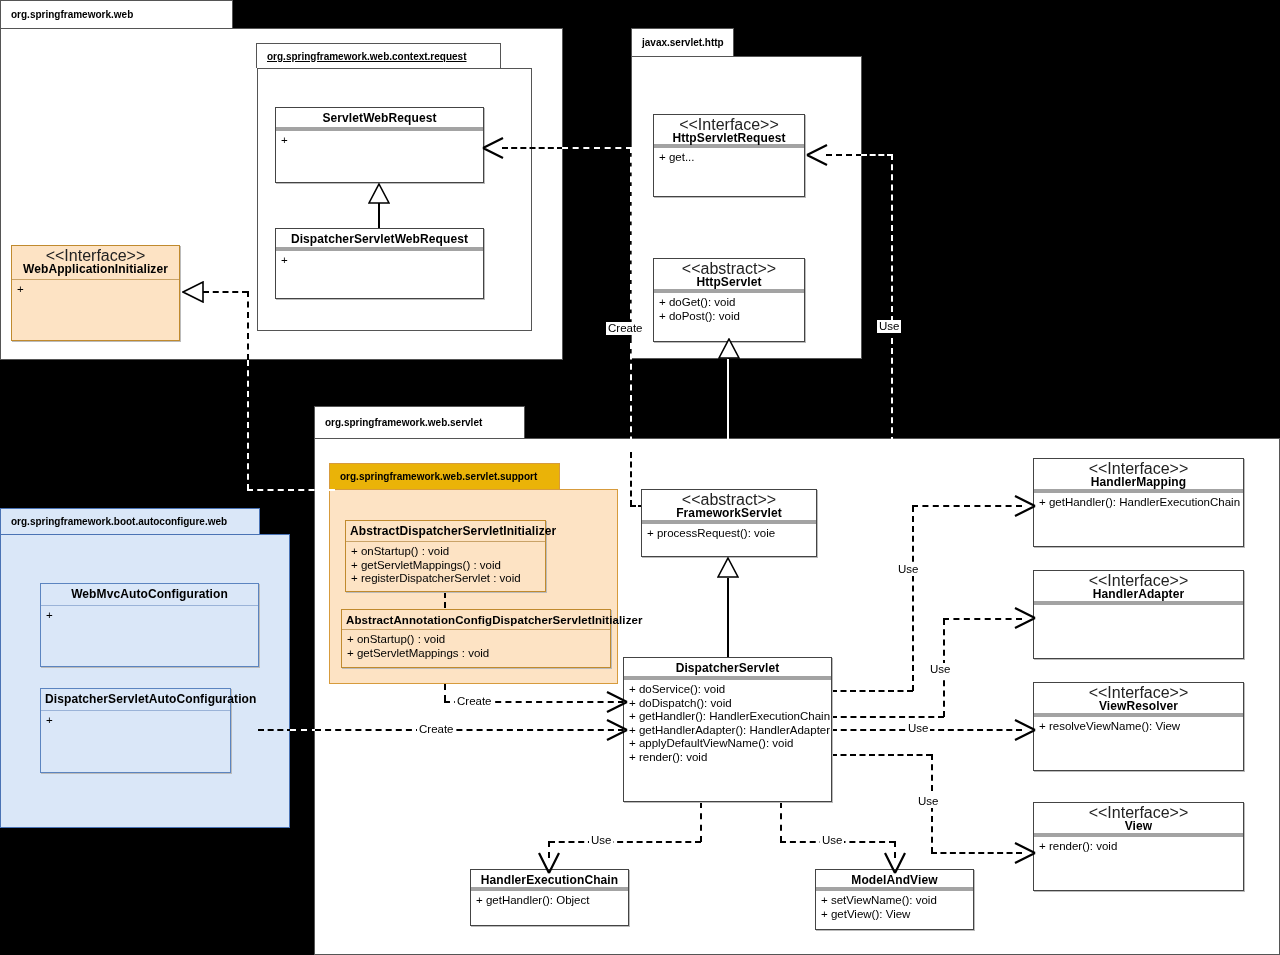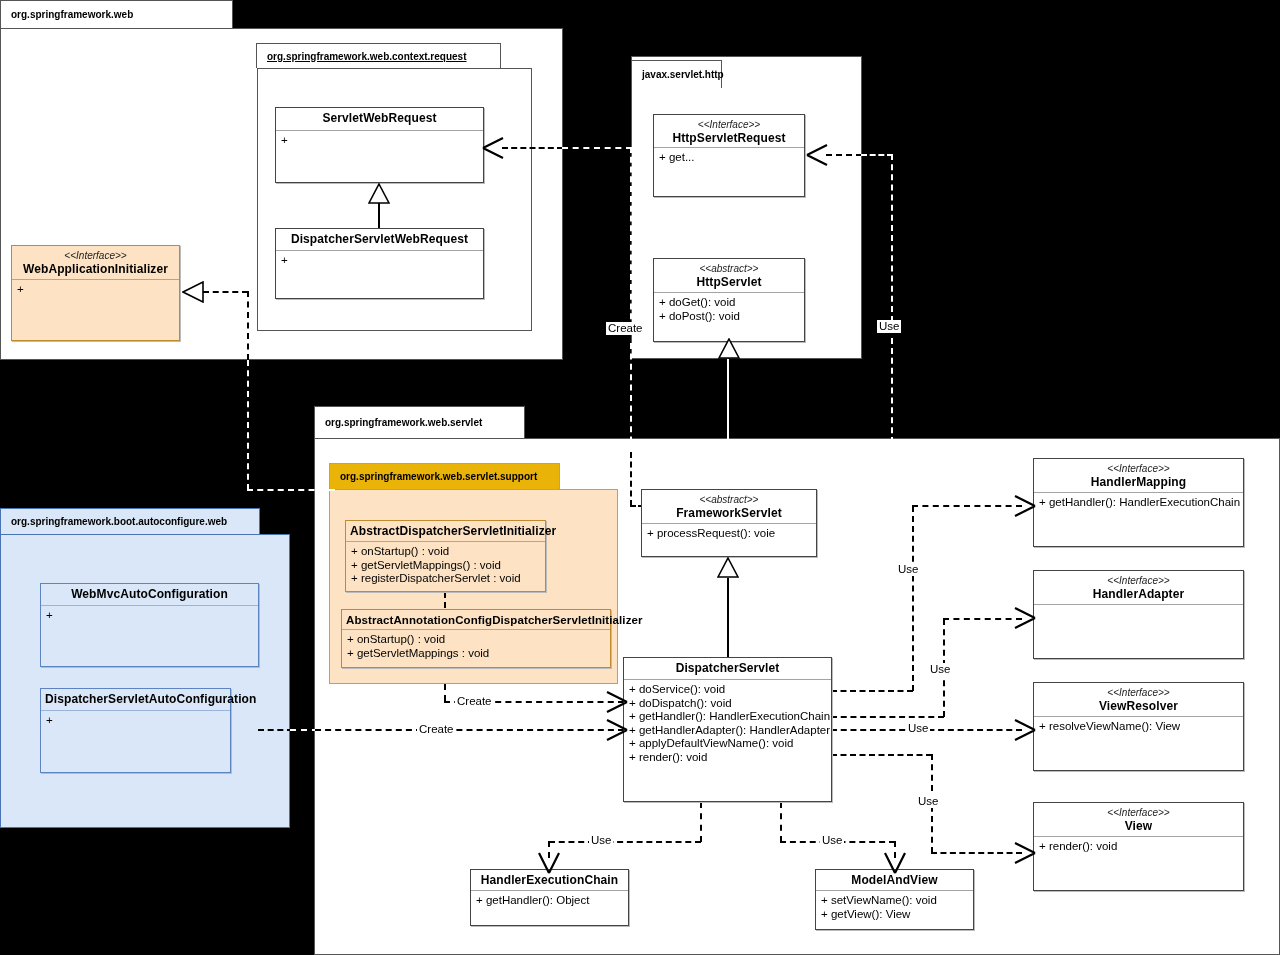--- a/index.html
+++ b/index.html
@@ -14,24 +14,24 @@
   .pkg-orange .pkg-tab{background:#eab308;border:1px solid #d79b3c;border-bottom:none;}
   .pkg-orange .pkg-body{background:#fde3c4;border:1px solid #d79b3c;}
   .pkg-blue .pkg-tab{background:#dae7f8;border:1px solid #4a73b5;border-bottom:none;}
   .pkg-blue .pkg-body{background:#dae7f8;border:1px solid #4a73b5;}
 
   .cls{position:absolute;box-sizing:border-box;background:#fff;border:1px solid #444;
        box-shadow:1px 1px 0 #bbb;z-index:6;}
   .cls.orange{background:#fde3c4;border:1px solid #c08a2e;}
   .cls.blue{background:#dae7f8;border:1px solid #5b84c0;}
   .cls-head{box-sizing:border-box;padding:3px 4px 4px;text-align:center;
-            border-bottom:1px solid #a3a3a3;}
+            border-bottom:4px solid #a3a3a3;}
   .cls.orange .cls-head{border-bottom:1px solid #c9a368;}
   .cls.blue .cls-head{border-bottom:1px solid #9ab3d8;}
-  .stereo{font-size:10px;font-style:italic;color:#222;line-height:13px;}
+  .stereo{font-size:16px;color:#222;line-height:13px;}
   .cname{font-size:12px;font-weight:bold;color:#000;line-height:15px;letter-spacing:.1px;}
   .cls-body{box-sizing:border-box;padding:3px 5px;}
   .mem{font-size:11.5px;color:#000;line-height:13.5px;white-space:nowrap;}
 
   .ln{position:absolute;z-index:4;}
   .dh{height:0;border-top:2px dashed #000;}
   .dv{width:0;border-left:2px dashed #000;}
   .dh-w{height:0;border-top:2px dashed #fff;}
   .dv-w{width:0;border-left:2px dashed #fff;}
   .sv{width:0;border-left:2px solid #000;}
@@ -92,21 +92,21 @@
 
   <svg class="tri" style="left:182px;top:281px;" width="22" height="22">
     <polygon points="1,11 21,1 21,21" fill="#fff" stroke="#000" stroke-width="1.6"></polygon>
   </svg>
   <div class="ln dh" style="left:203px;top:291px;width:45px;"></div>
   <div class="ln dv" style="left:247px;top:291px;height:69px;"></div>
   <div class="ln dv-w" style="left:247px;top:360px;height:130px;"></div>
   <div class="ln dh-w" style="left:247px;top:489px;width:88px;"></div>
 
   <div class="pkg pkg-white">
-    <div class="pkg-tab" style="left:631px;top:28px;width:91px;height:28px;margin-top:32px;">javax.servlet.http</div>
+    <div class="pkg-tab" style="left:631px;top:28px;width:103px;height:28px;">javax.servlet.http</div>
     <div class="pkg-body" style="left:631px;top:56px;width:231px;height:303px;"></div>
   </div>
 
   <div class="cls" style="left:653px;top:114px;width:152px;height:83px;">
     <div class="cls-head" style="height:33px;">
       <div class="stereo">&lt;&lt;Interface&gt;&gt;</div>
       <div class="cname">HttpServletRequest</div>
     </div>
     <div class="cls-body">
       <div class="mem">+ get...</div>

